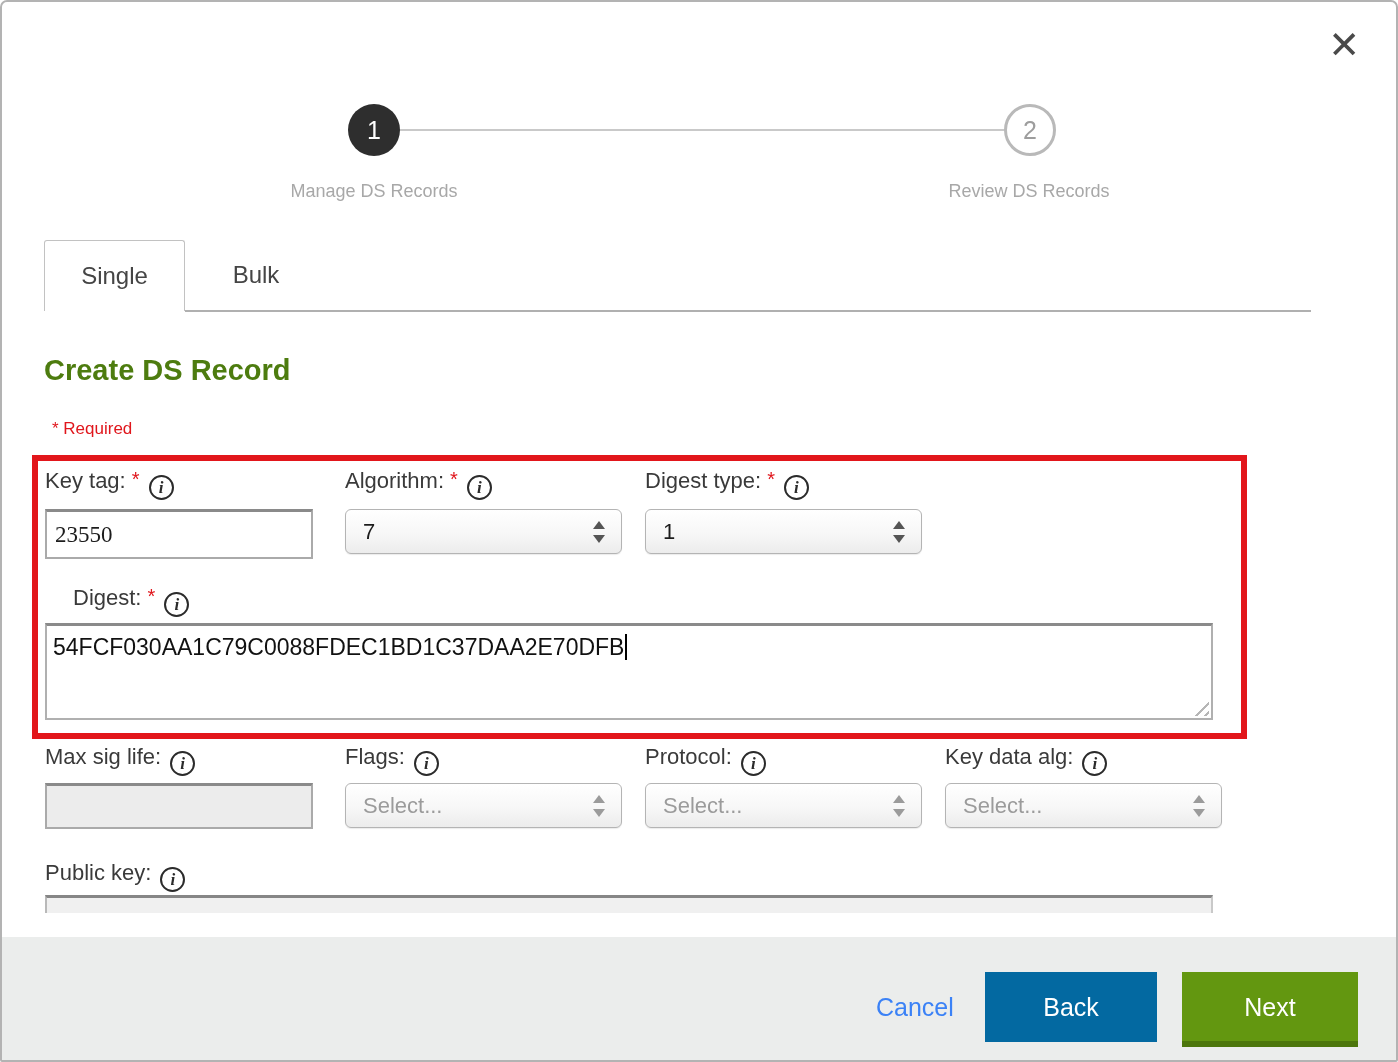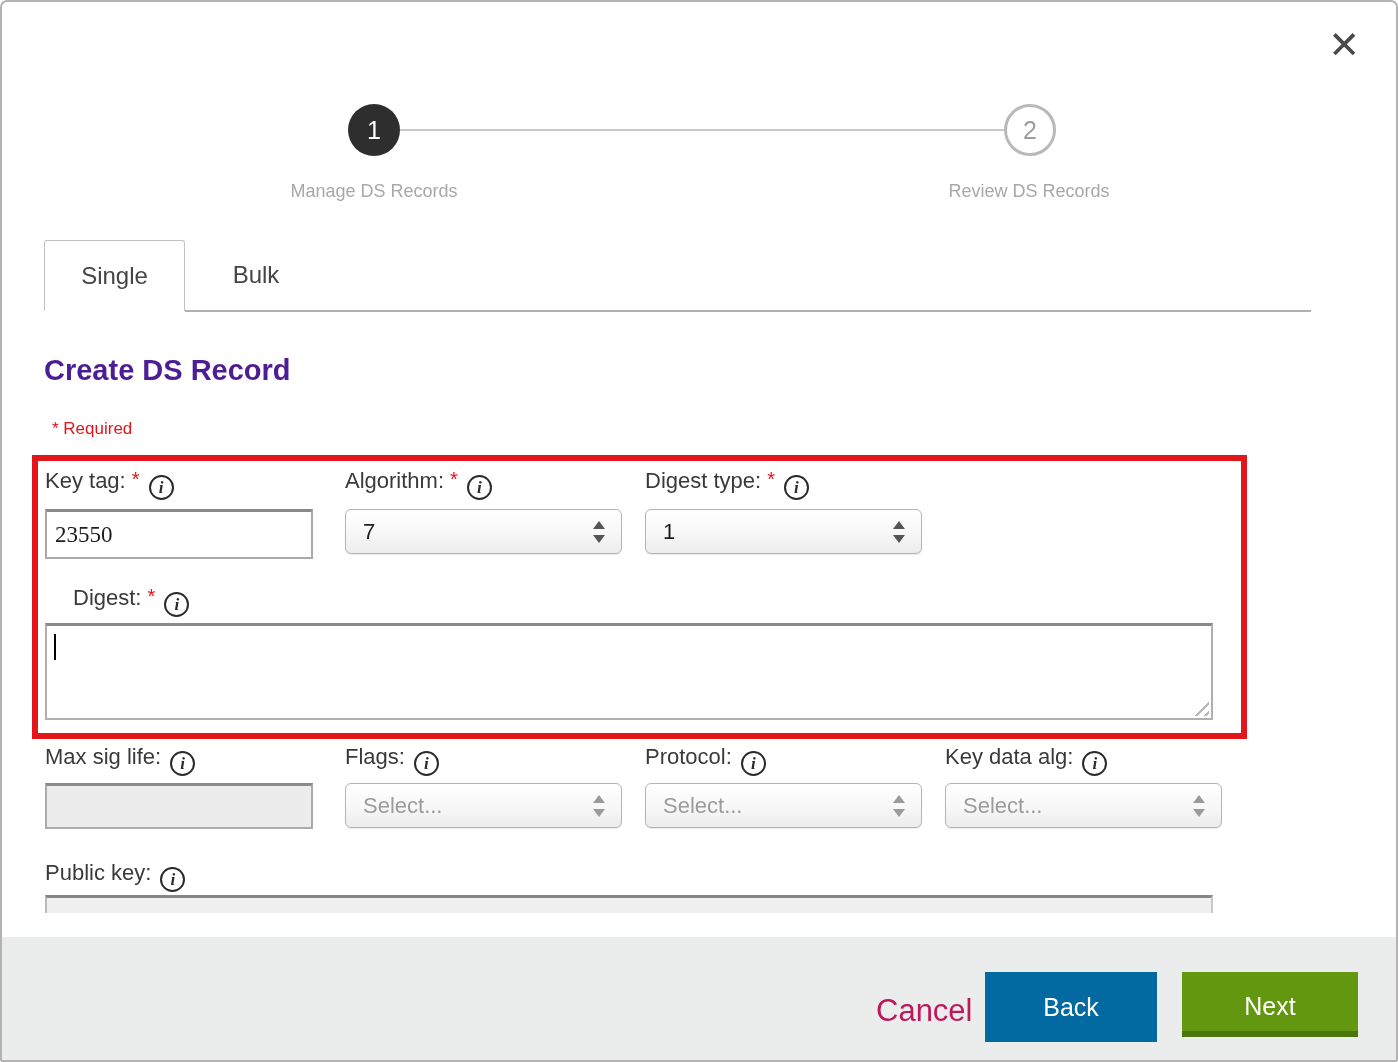--- a/index.html
+++ b/index.html
@@ -31,21 +31,21 @@
   .step-label.one { left: 212px; }
   .step-label.two { left: 867px; }
 
   
   .tab { position: absolute; top: 238px; height: 71px; font-size: 24px; color: #454545;
     text-align: center; line-height: 69px; cursor: pointer; background: #fff; }
   .tab.active { left: 42px; width: 141px; border: 1px solid #c2c2c2; border-bottom: none; border-radius: 3px 3px 0 0; z-index: 2; }
   .tab.plain { left: 184px; width: 140px; }
   .tab-underline { position: absolute; top: 308px; left: 183px; width: 1126px; height: 2px; background: #b0b0b0; }
 
-  .page-title { position: absolute; top: 352px; left: 42px; font-size: 29px; font-weight: bold; color: #4c1d95; }
+  .page-title { position: absolute; top: 352px; left: 42px; font-size: 29px; font-weight: bold; color: #4d7c0f; }
   .required-note { position: absolute; top: 417px; left: 40px; font-size: 17px; color: #e0161c; margin-left: 10px; }
 
   .highlight-box { position: absolute; top: 453px; left: 30px; width: 1215px; height: 284px;
     border: 6px solid #e2161b; pointer-events: none; z-index: 5; }
 
   .field-label { position: absolute; font-size: 22px; color: #3a3a3a; white-space: nowrap; }
   .req { color: #e0161c; margin-left: 6px; font-size: 20px; vertical-align: 2px; }
   .info-icon { display: inline-block; width: 25px; height: 25px; margin-left: 9px;
     border: 2px solid #2b2b2b; border-radius: 50%; text-align: center; vertical-align: -5px;
     font-family: "Liberation Serif", "DejaVu Serif", serif; font-style: italic; font-weight: bold;
@@ -74,24 +74,24 @@
     font-size: 23px; color: #111; padding: 8px 6px; }
   .caret { display: inline-block; width: 2px; height: 26px; background: #000; vertical-align: -5px; margin-left: 1px; }
   .resize-grip { position: absolute; right: 2px; bottom: 2px; width: 17px; height: 17px;
     background: repeating-linear-gradient(135deg, transparent 0 2px, #b6b6b6 2px 4px, transparent 4px 6px);
     clip-path: polygon(100% 0, 100% 100%, 0 100%); cursor: nwse-resize; }
 
   .pubkey-sliver { position: absolute; left: 43px; top: 893px; width: 1168px; height: 18px;
     background: #f0f0f0; border-top: 3px solid #868686; border-left: 2px solid #b9b9b9; border-right: 2px solid #c9c9c9; }
 
   .footer { position: absolute; left: 0; bottom: 0; width: 100%; height: 123px; background: #ebedec; }
-  .cancel-link { position: absolute; left: 874px; top: 991px; font-size: 31px; color: #be185d; cursor: pointer; }
+  .cancel-link { position: absolute; left: 874px; top: 991px; font-size: 25px; color: #3b82f6; cursor: pointer; }
   .btn { position: absolute; top: 970px; text-align: center; font-size: 25px; color: #ffffff; cursor: pointer; border: none; }
   .btn.back { left: 983px; width: 172px; height: 70px; background: #0369a1; line-height: 70px; cursor: default; }
-  .btn.next { left: 1180px; width: 176px; height: 65px; background: #639710; border-bottom: 6px solid #4c760c; line-height: 68px; }
+  .btn.next { left: 1180px; width: 176px; height: 75px; background: #639710; border-bottom: 6px solid #4c760c; line-height: 68px; }
 </style>
 </head>
 <body>
 
 <div class="close-btn">
   <span>✕</span>
 </div>
 
 <div>
   <div class="step-line"></div>
@@ -133,21 +133,21 @@
   <span class="spinner">
       <span class="up"></span>
       <span class="dn"></span>
     </span>
 </div>
 
 <div class="field-label" style="left:43px; top:583px;margin-left:28px;">
   <span>Digest:</span><span class="req">*</span><span class="info-icon">i</span>
 </div>
 <div class="big-textarea">
-  <span class="caret"></span>
+  <span>54FCF030AA1C79C0088FDEC1BD1C37DAA2E70DFB</span><span class="caret"></span>
   <span class="resize-grip"></span>
 </div>
 
 <div class="field-label" style="left:43px; top:742px;">
   <span>Max sig life:</span><span class="info-icon">i</span>
 </div>
 <div class="field-label" style="left:343px; top:742px;">
   <span>Flags:</span><span class="info-icon">i</span>
 </div>
 <div class="field-label" style="left:643px; top:742px;">

